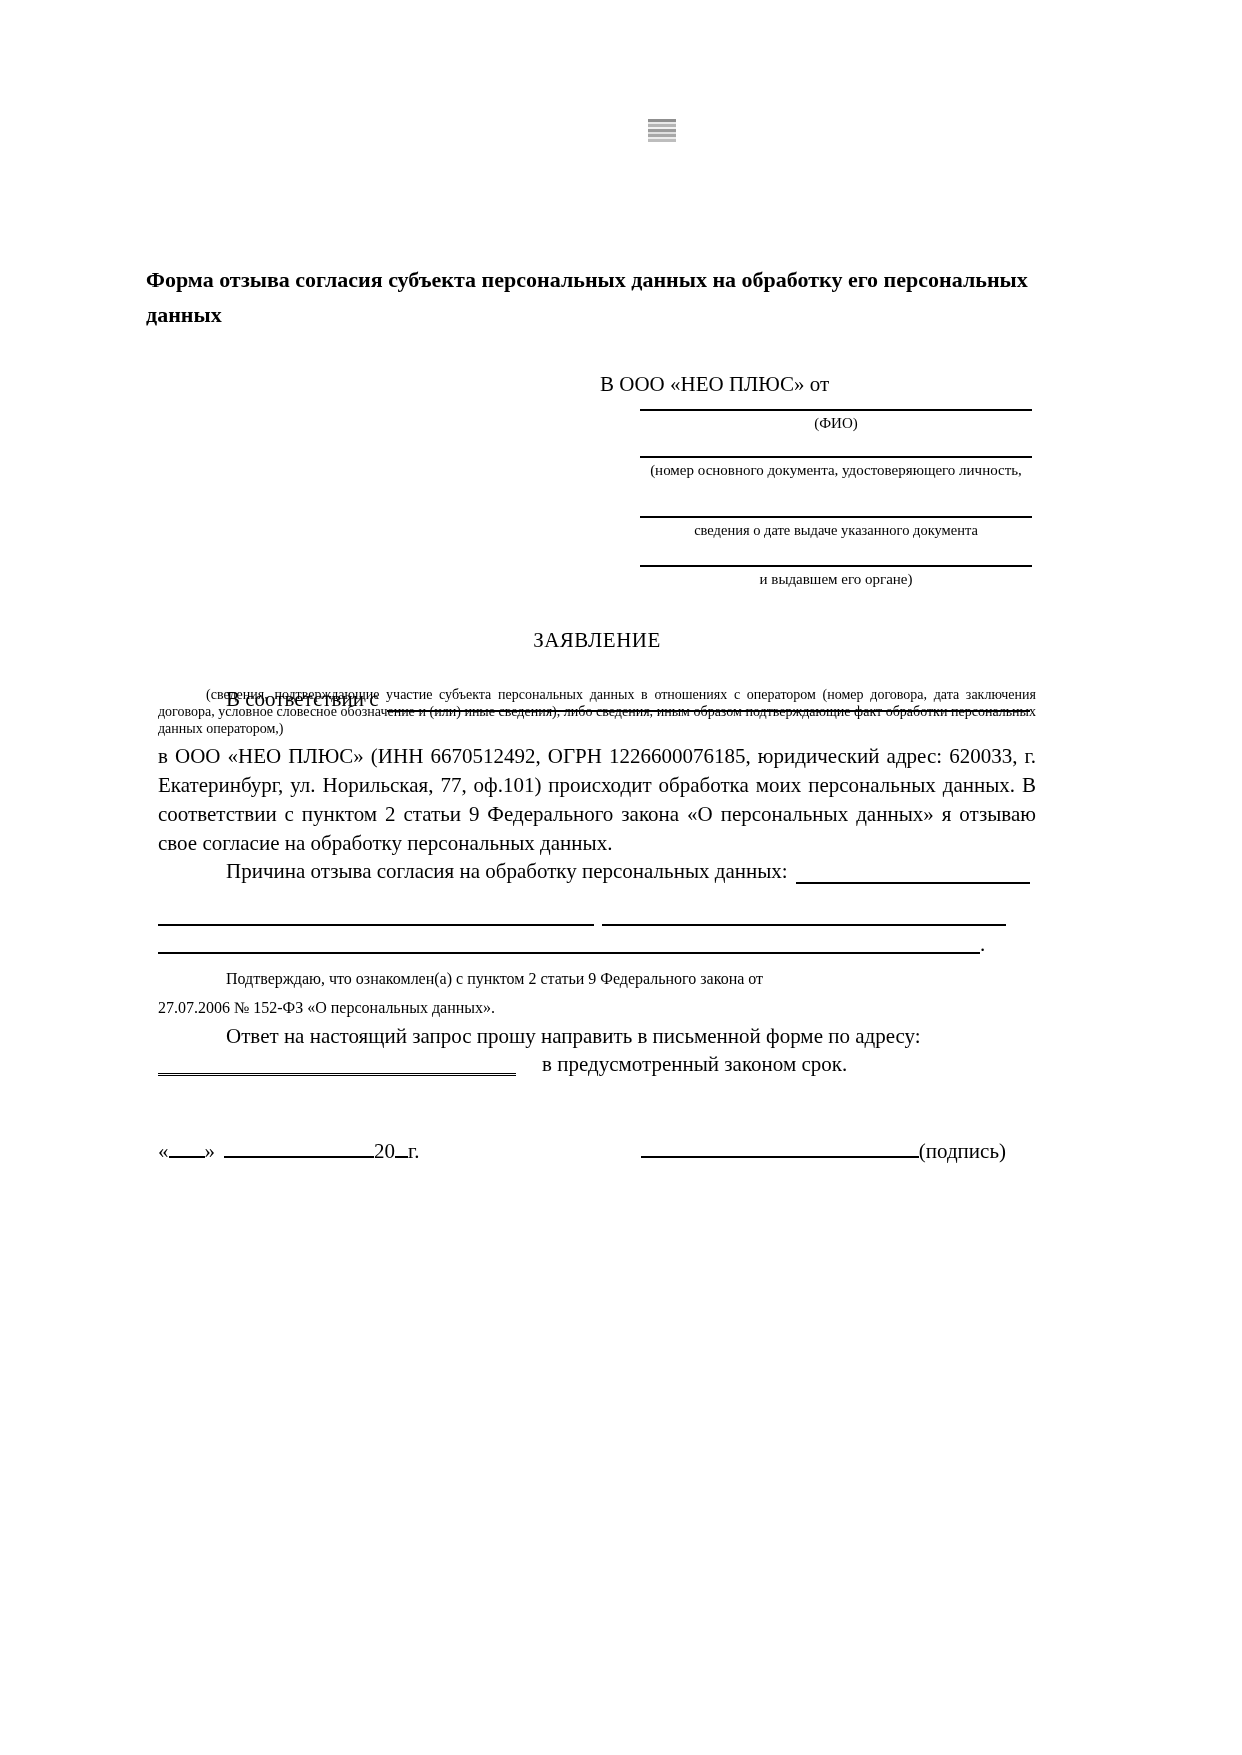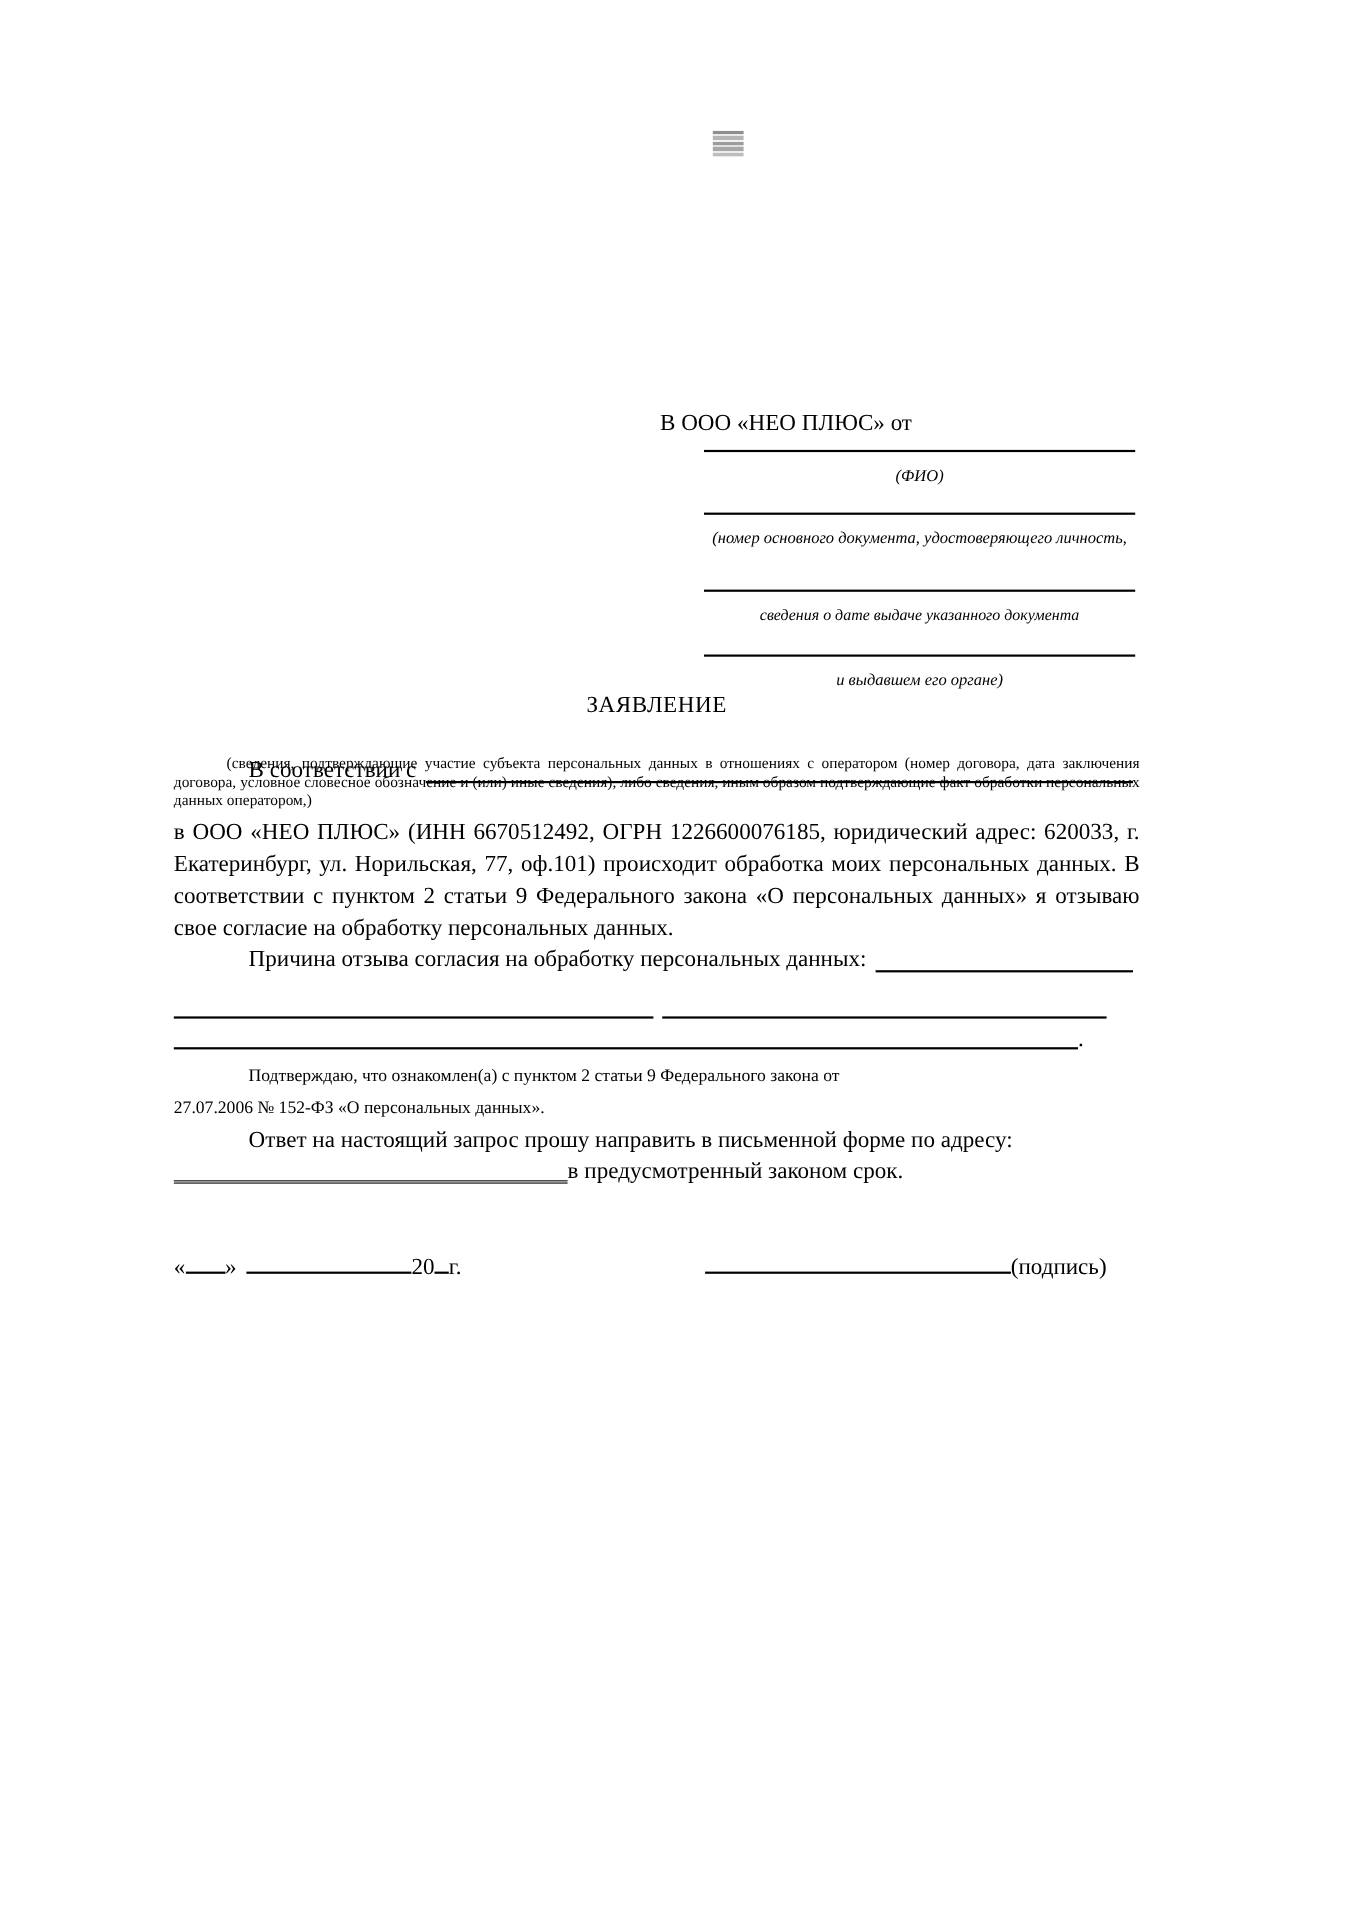--- a/index.html
+++ b/index.html
@@ -35,21 +35,21 @@
     position:absolute;left:600px;top:372px;
     font-size:21px;
   }
   .fields{
     position:absolute;left:640px;top:404px;width:392px;
   }
   .fields .rule{
     border-bottom:2px solid #000;height:0;
   }
   .fields .cap{
-    text-align:center;padding-top:13px;line-height:18px;font-style:italic;
+    text-align:center;padding-top:3px;line-height:18px;
   }
   .cap-lg{font-size:15px;}
   .cap-sm{font-size:14.5px;}
   .r1{margin-top:5px;} .r2{margin-top:24px;} .r3{margin-top:37px;} .r4{margin-top:26px;}
   .statement-heading{
     position:absolute;left:158px;top:628px;width:878px;
     text-align:center;font-size:21px;letter-spacing:.5px;
   }
   .row-fill{
     display:flex;align-items:flex-end;
@@ -91,41 +91,42 @@
     position:absolute;left:158px;top:1022px;width:878px;
     font-size:21px;line-height:29px;text-indent:68px;
   }
   .reply-line2{
     position:absolute;left:158px;top:1050px;width:878px;height:26px;
     font-size:21px;display:flex;align-items:flex-end;
   }
   .reply-line2 .addr{
     width:358px;border-bottom:3px double #000;height:22px;
   }
-  .reply-line2 .suffix{line-height:24px;}
+  .reply-line2 .suffix{line-height:24px;margin-left:26px;}
   .bottom-row{
     position:absolute;left:158px;top:1136px;width:848px;
     display:flex;justify-content:space-between;align-items:center;
     font-size:21px;
   }
   .iul{
     display:inline-block;border-bottom:2px solid #000;height:0.95em;
     vertical-align:baseline;
   }
   .day{width:36px;} .month{width:150px;margin-left:9px;} .yr{width:13px;}
   .sig{width:278px;}
 </style>
 </head>
 <body>
 
 <div class="page">
 
   <div class="stamp"></div>
 
 
+  <div class="doc-title">Форма отзыва согласия субъекта персональных данных на обработку его персональных данных</div>
 
   <div class="to-line">В ООО «НЕО ПЛЮС» от</div>
 
   <div class="fields">
     <div>
       <div class="rule r1"></div>
       <div class="cap cap-lg">(ФИО)</div>
     </div>
     <div>
       <div class="rule r2"></div>

